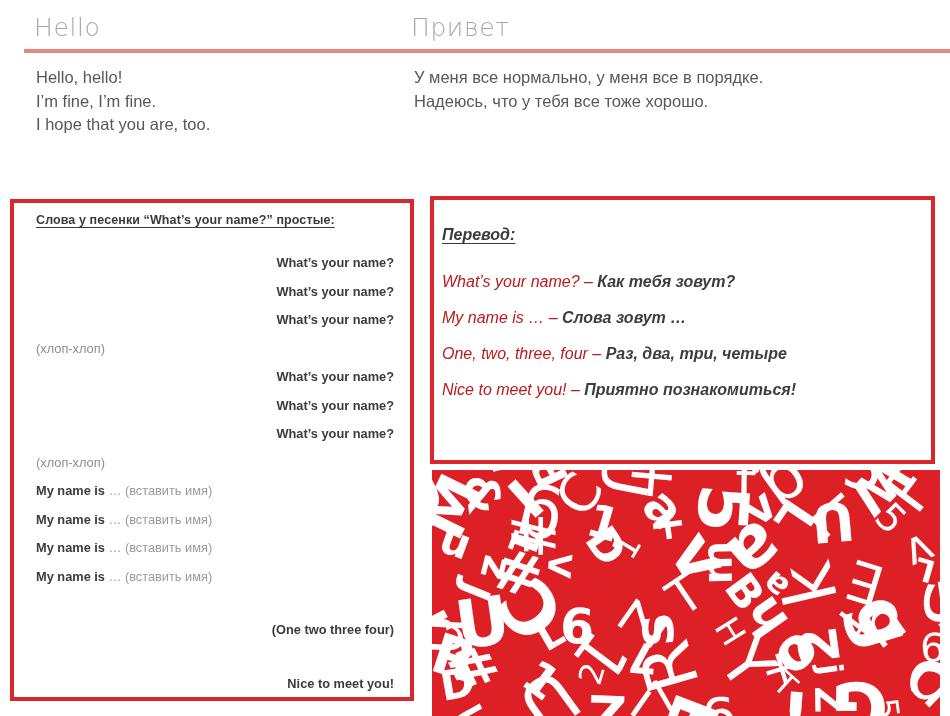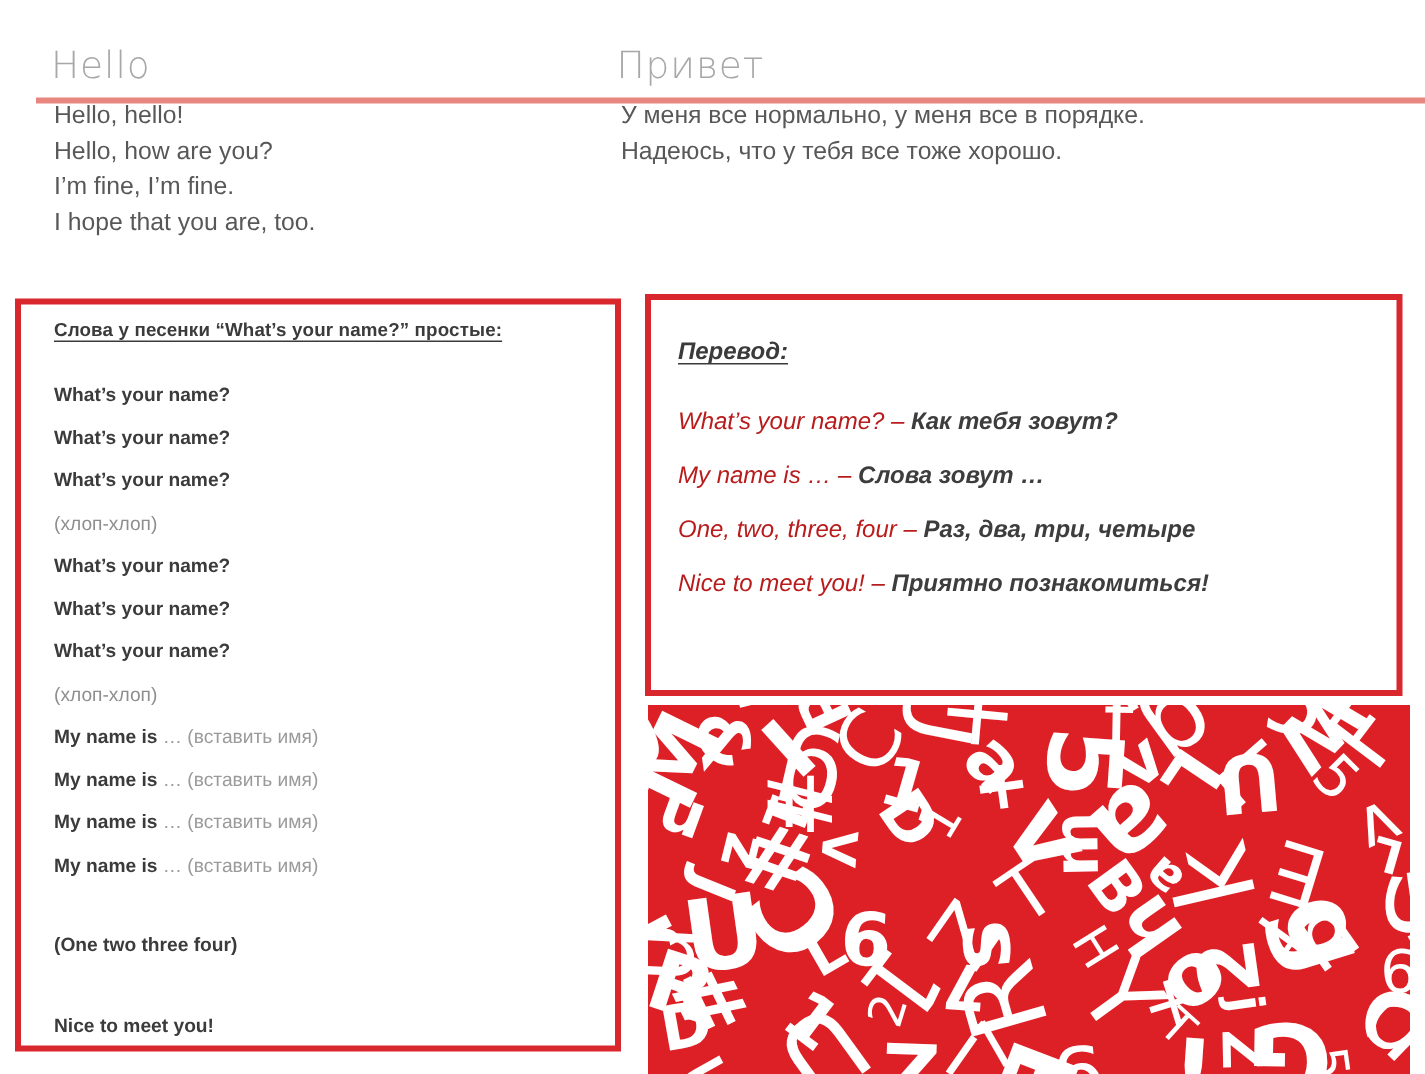--- a/index.html
+++ b/index.html
@@ -13,21 +13,21 @@
     position: relative;
     overflow: hidden;
     font-family: "Liberation Sans", sans-serif;
     -webkit-font-smoothing: antialiased;
   }
 
   
   #header-row {
     position: absolute;
     left: 0;
-    top: 16px;
+    top: 0;
     width: 950px;
     height: 36px;
   }
   .col-title {
     position: absolute;
     top: 13px;
     font-family: "DejaVu Sans", sans-serif;
     font-size: 25px;
     font-weight: 300;
     letter-spacing: 0.6px;
@@ -94,29 +94,29 @@
     text-underline-offset: 3px;
     letter-spacing: 0.1px;
     white-space: nowrap;
     margin-bottom: 22px;
   }
   .song-line {
     font-size: 12.8px;
     line-height: 28.5px;
     white-space: nowrap;
   }
-  .song-line.bold  { font-weight: bold; color: #3b3b3b; }
+  .song-line.bold  { font-weight: bold; color: #3b3b3b; text-align: right; }
   .song-line.light { font-weight: normal; color: #8e8e8e; }
   .song-line .lead { font-weight: bold; color: #3b3b3b; }
   .song-line .tail { font-weight: normal; color: #9a9a9a; }
   .song-line.gap-before { margin-top: 25px; }
 
   
   #translation-inner {
-    padding: 26px 20px 0 18px;
+    padding: 26px 20px 0 8px;
   }
   .trans-heading {
     font-size: 16px;
     font-weight: bold;
     font-style: italic;
     color: #3b3b3b;
     text-decoration: underline;
     text-underline-offset: 3px;
     margin-bottom: 20px;
   }
@@ -151,21 +151,20 @@
 <body>
 
 <div id="header-row">
   <div class="col-title" id="title-left">Hello</div>
   <div class="col-title" id="title-right">Привет</div>
   <div id="header-rule"></div>
 </div>
 
 <div class="lyric-col" id="intro-left">
     <div class="lyric-line">Hello, hello!</div>
-    <div class="lyric-line">Hello, how are you?</div>
     <div class="lyric-line">I’m fine, I’m fine.</div>
     <div class="lyric-line">I hope that you are, too.</div>
   </div>
 <div class="lyric-col" id="intro-right">
     <div class="lyric-line">У меня все нормально, у меня все в порядке.</div>
     <div class="lyric-line">Надеюсь, что у тебя все тоже хорошо.</div>
   </div>
 
 <div class="red-box" id="song-box">
   <div id="song-inner">

